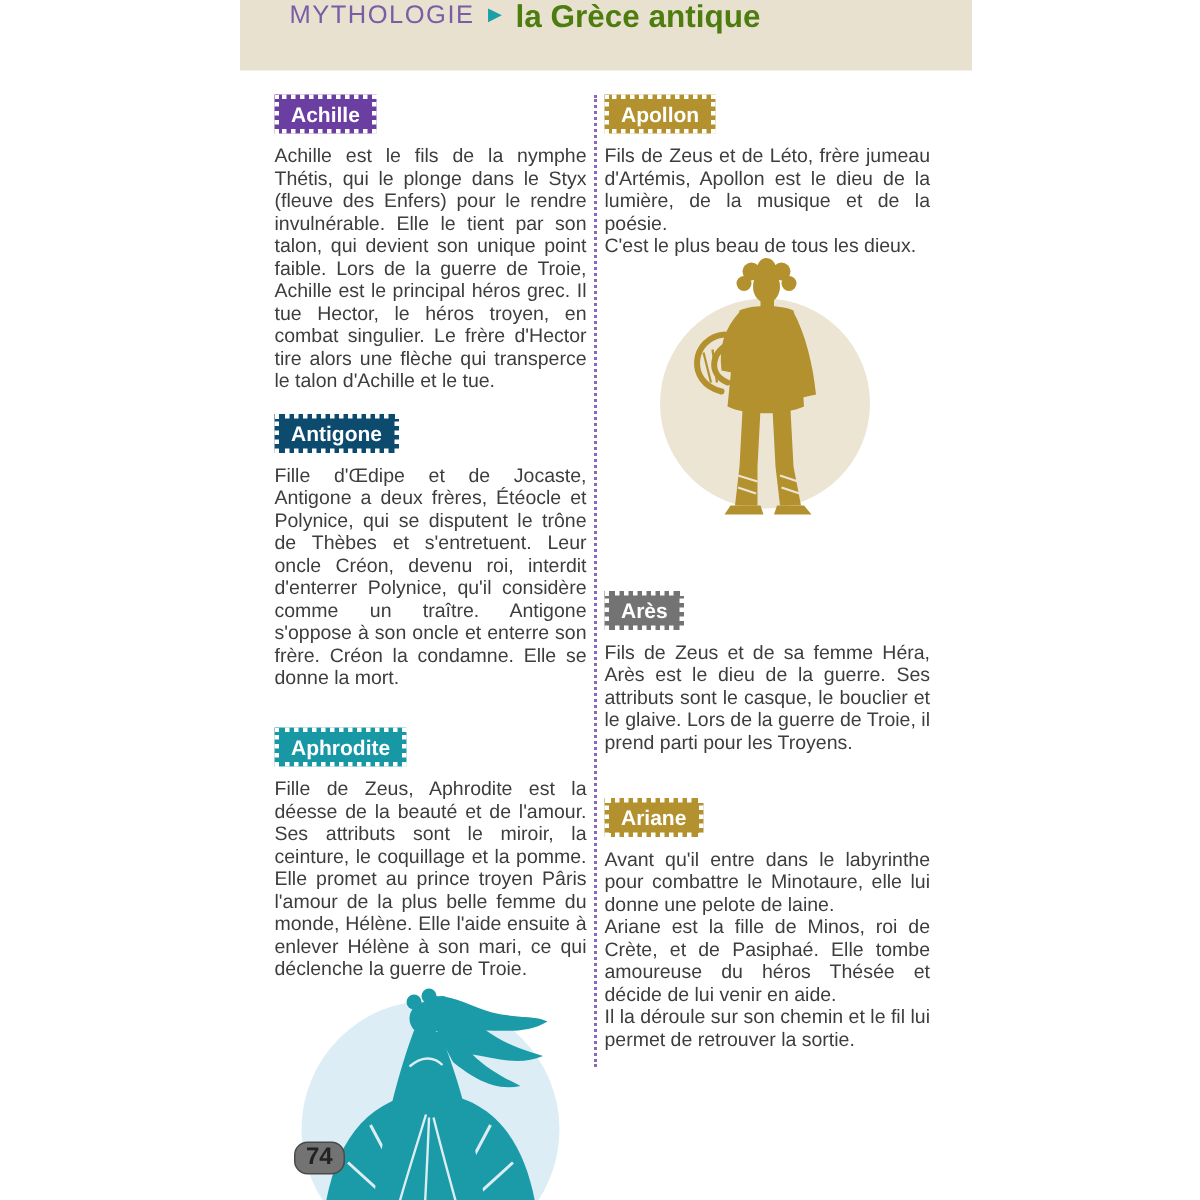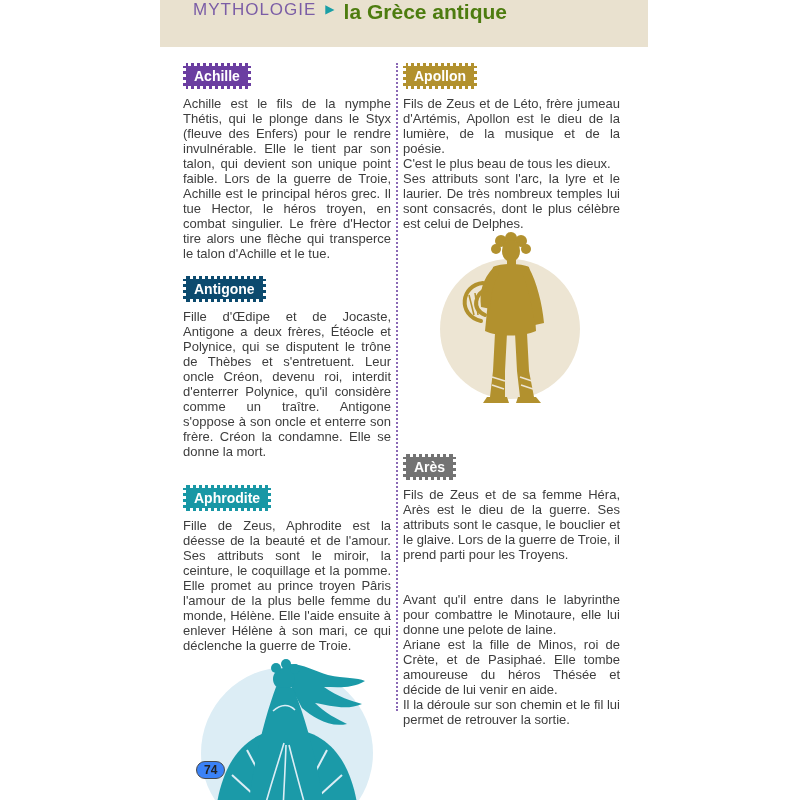--- a/index.html
+++ b/index.html
@@ -31,21 +31,21 @@
     margin:0;font-size:13px;line-height:15px;text-align:justify;color:#3d3d3d;
   }
   .entry-text{margin-top:7px;}
   .mt15{margin-top:15px;}
   .mt26{margin-top:26px;}
   .mt30{margin-top:30px;}
   .illus{text-align:center;line-height:0;}
   
   .pagenum{
     position:absolute;left:196px;top:761px;border:1.5px solid #4a4a4a;border-radius:9px;
-    padding:1px 7px;font-size:12px;font-weight:bold;color:#222;background:#3b82f6;
+    padding:1px 7px;font-size:16px;font-weight:bold;color:#222;background:#737373;
   }
 </style>
 </head>
 <body>
 
 <div class="band" style="background-color: rgb(233, 225, 207);">
   <span class="kicker" style="color: rgb(123, 93, 166);">MYTHOLOGIE</span>
   <span class="arrow" style="color: rgb(26, 159, 166);">▶</span>
   <span class="title" style="color: #4d7c0f;">la Grèce antique</span>
 </div>
@@ -124,21 +124,20 @@
 
 <div class="col col-right">
 
   <section>
     <div class="stamp-row">
       <span class="stamp" style="background-color: rgb(178, 145, 46);">Apollon</span>
     </div>
     <div class="entry-text">
       <p>Fils de Zeus et de Léto, frère jumeau d'Artémis, Apollon est le dieu de la lumière, de la musique et de la poésie.</p>
       <p>C'est le plus beau de tous les dieux.</p>
-      <p>Ses attributs sont l'arc, la lyre et le laurier. De très nombreux temples lui sont consacrés, dont le plus célèbre est celui de Delphes.</p>
     </div>
     <div class="illus">
       
       <svg width="150" height="182" viewBox="0 0 150 182">
         <circle cx="73" cy="98" r="70" fill="#ede5d3"></circle>
         <g fill="#b2912e">
           <circle cx="64" cy="10" r="6"></circle>
             <circle cx="74" cy="7" r="6"></circle>
             <circle cx="84" cy="10" r="6"></circle>
           <circle cx="59" cy="18" r="5"></circle>
@@ -174,20 +173,23 @@
   <section class="mt30">
     <div class="stamp-row">
       <span class="stamp" style="background-color: #737373; margin-top: 11px;">Arès</span>
     </div>
     <div class="entry-text">
       <p>Fils de Zeus et de sa femme Héra, Arès est le dieu de la guerre. Ses attributs sont le casque, le bouclier et le glaive. Lors de la guerre de Troie, il prend parti pour les Troyens.</p>
     </div>
   </section>
 
   <section class="mt30">
+    <div class="stamp-row">
+      <span class="stamp" style="background-color: rgb(178, 145, 46);">Ariane</span>
+    </div>
     <div class="entry-text">
       <p>Avant qu'il entre dans le labyrinthe pour combattre le Minotaure, elle lui donne une pelote de laine.</p>
       <p>Ariane est la fille de Minos, roi de Crète, et de Pasiphaé. Elle tombe amoureuse du héros Thésée et décide de lui venir en aide.</p>
       <p>Il la déroule sur son chemin et le fil lui permet de retrouver la sortie.</p>
     </div>
   </section>
 
 </div>
 
 <div class="pagenum">74</div>

